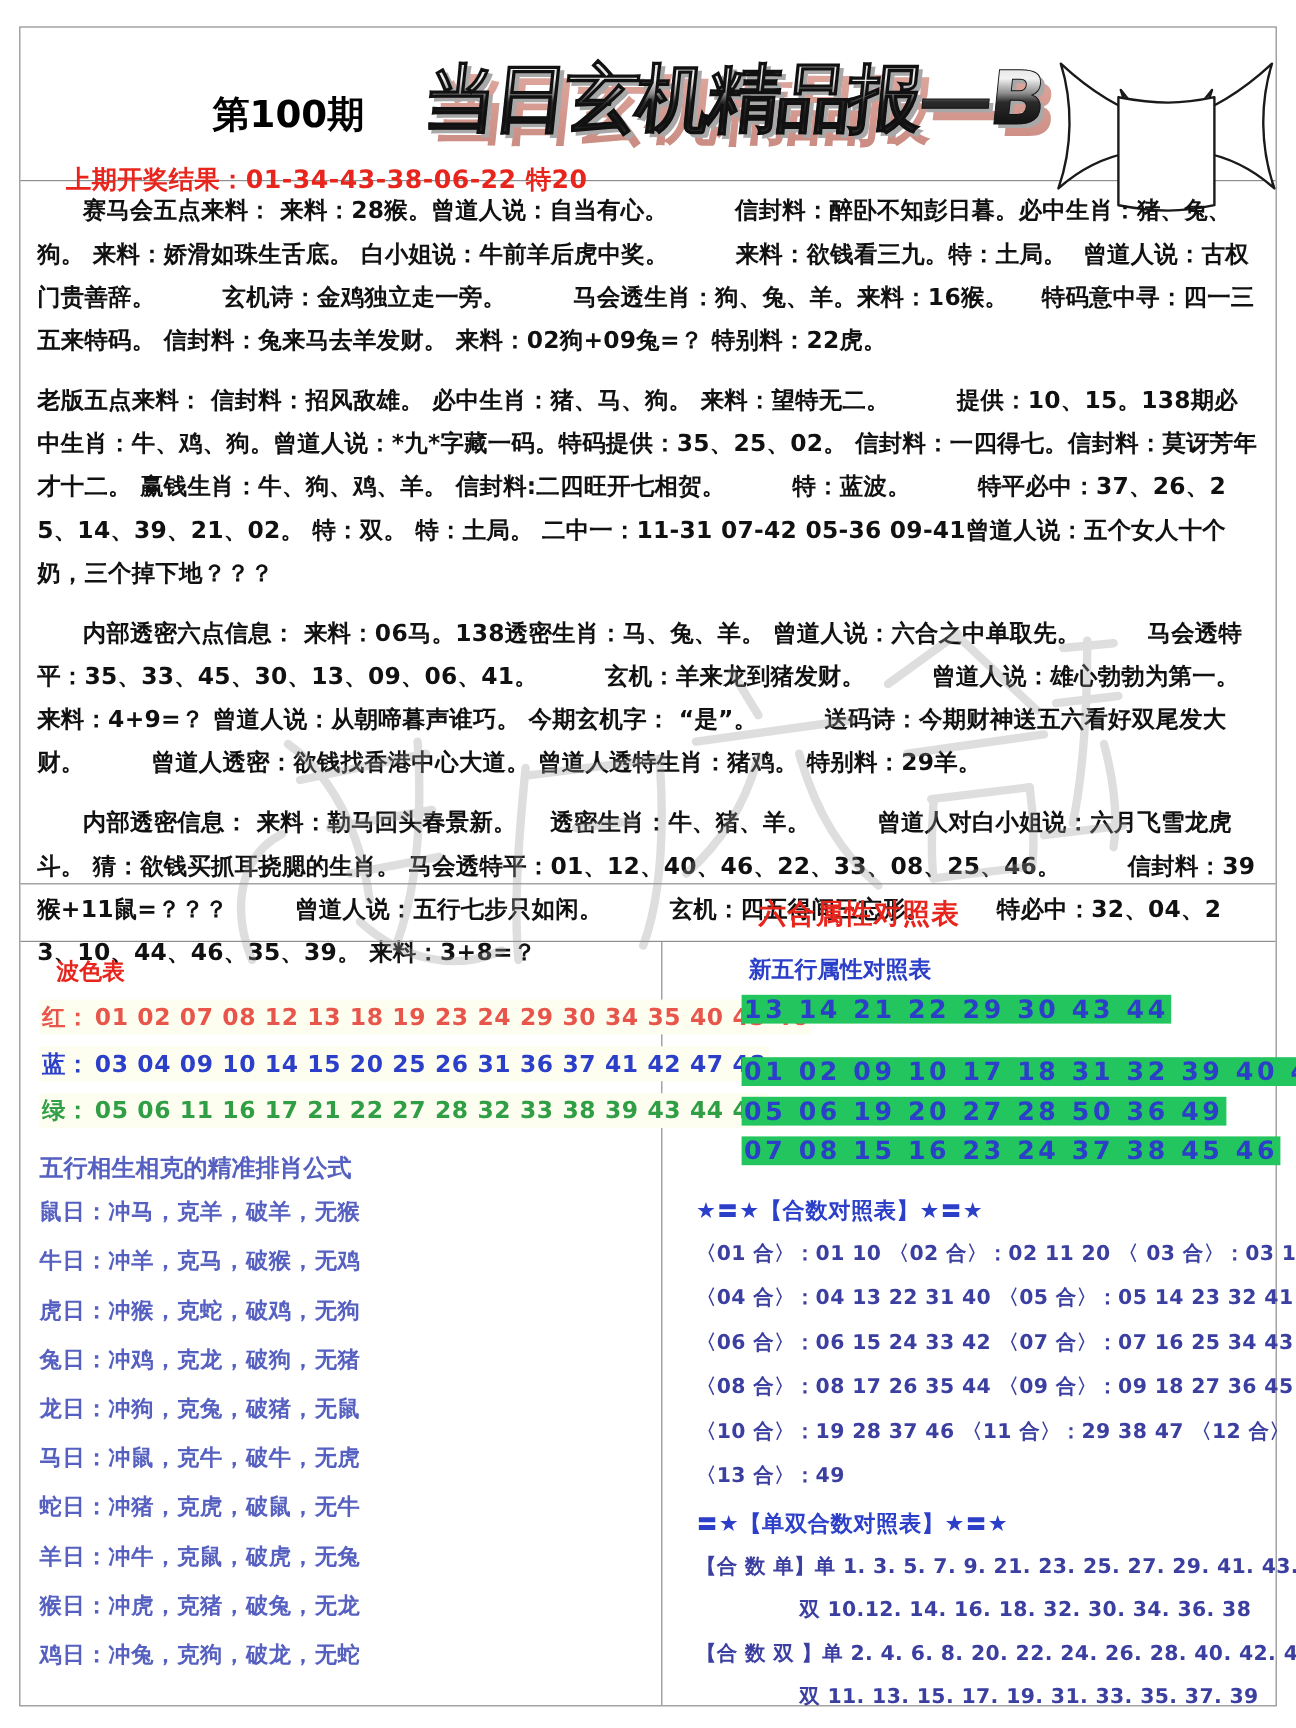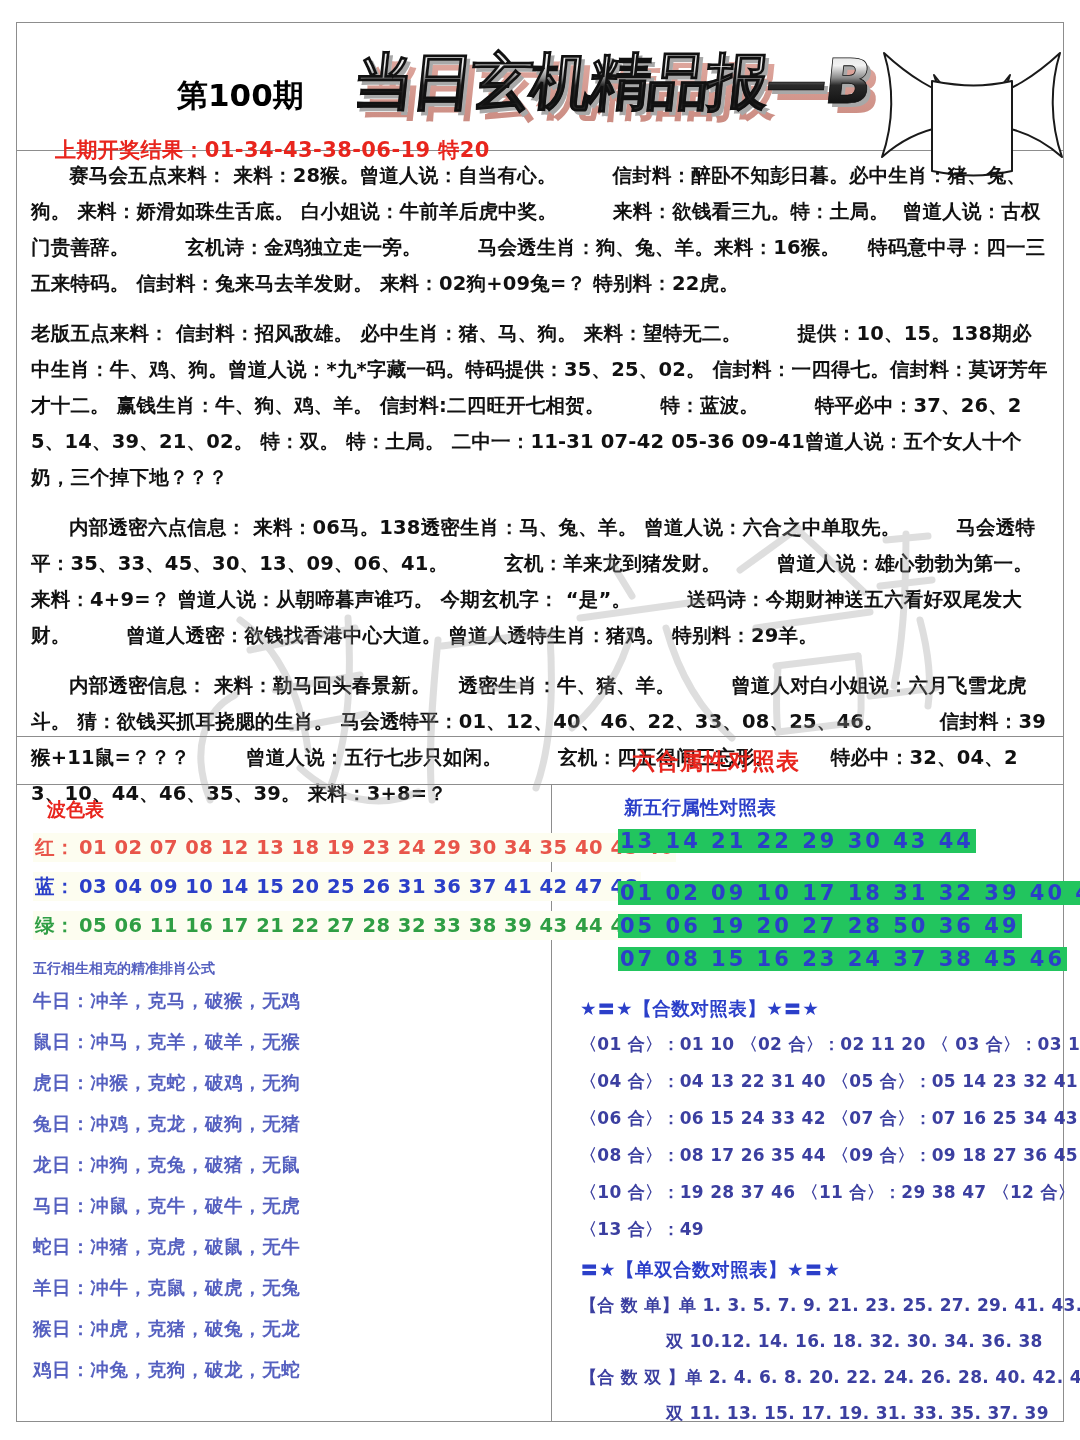--- a/index.html
+++ b/index.html
@@ -134,21 +134,21 @@
     background:#fdfdf0;
     display:inline-block;
     padding:1px 2px;
   }
   .bose-row .lbl{margin-right:4px;}
   .r-red{color:#e8554a;}
   .r-blue{color:#2b3fc9;}
   .r-green{color:#2f9e44;}
 
   .formula-title{
-    font-size:14px;font-weight:bold;color:#5560c0;
+    font-size:20px;font-weight:bold;color:#5560c0;
     margin:10px 0 10px 0;
   }
   .zrow{
     font-size:18.5px;font-weight:bold;color:#5560c0;
     margin:0 0 16px 0;
     letter-spacing:.6px;
     white-space:nowrap;
   }
 
   
@@ -258,21 +258,21 @@
     <svg class="ribbon" viewBox="0 0 200 132" xmlns="http://www.w3.org/2000/svg">
       <g fill="#ffffff" stroke="#1a1a1a" stroke-width="2" stroke-linejoin="round">
         <path d="M12 8 C 40 34 64 46 78 50 L 70 82 C 48 86 28 96 10 112 C 22 78 22 40 12 8 Z"></path>
         <path d="M188 8 C 160 34 136 46 122 50 L 130 82 C 152 86 172 96 190 112 C 178 78 178 40 188 8 Z"></path>
         <path d="M62 30 L 78 50 L 70 54 Z" fill="#d8d8d8"></path>
         <path d="M138 30 L 122 50 L 130 54 Z" fill="#d8d8d8"></path>
         <path d="M60 36 C 92 42 112 42 140 36 L 140 126 C 112 132 92 132 60 126 Z"></path>
       </g>
     </svg>
 
-    <div class="prev-result">上期开奖结果：01-34-43-38-06-19  特20</div>
+    <div class="prev-result">上期开奖结果：01-34-43-38-06-22  特20</div>
   </div>
 
   <div class="bodybox">
     <p class="para">赛马会五点来料： 来料：28猴。曾道人说：自当有心。        信封料：醉卧不知彭日暮。必中生肖：猪、兔、狗。 来料：娇滑如珠生舌底。 白小姐说：牛前羊后虎中奖。        来料：欲钱看三九。特：土局。  曾道人说：古权门贵善辞。        玄机诗：金鸡独立走一旁。        马会透生肖：狗、兔、羊。来料：16猴。    特码意中寻：四一三五来特码。 信封料：兔来马去羊发财。 来料：02狗+09兔=？ 特别料：22虎。</p>
     <p class="para noindent">老版五点来料： 信封料：招风敌雄。 必中生肖：猪、马、狗。 来料：望特无二。        提供：10、15。138期必中生肖：牛、鸡、狗。曾道人说：*九*字藏一码。特码提供：35、25、02。 信封料：一四得七。信封料：莫讶芳年才十二。 赢钱生肖：牛、狗、鸡、羊。 信封料:二四旺开七相贺。        特：蓝波。        特平必中：37、26、25、14、39、21、02。 特：双。 特：土局。 二中一：11-31 07-42 05-36 09-41曾道人说：五个女人十个奶，三个掉下地？？？</p>
     <p class="para">内部透密六点信息： 来料：06马。138透密生肖：马、兔、羊。 曾道人说：六合之中单取先。        马会透特平：35、33、45、30、13、09、06、41。        玄机：羊来龙到猪发财。        曾道人说：雄心勃勃为第一。 来料：4+9=？ 曾道人说：从朝啼暮声谁巧。 今期玄机字： “是”。        送码诗：今期财神送五六看好双尾发大财。        曾道人透密：欲钱找香港中心大道。 曾道人透特生肖：猪鸡。 特别料：29羊。</p>
     <p class="para">内部透密信息： 来料：勒马回头春景新。    透密生肖：牛、猪、羊。        曾道人对白小姐说：六月飞雪龙虎斗。 猜：欲钱买抓耳挠腮的生肖。 马会透特平：01、12、40、46、22、33、08、25、46。        信封料：39猴+11鼠=？？？        曾道人说：五行七步只如闲。        玄机：四五得间三忘形。        特必中：32、04、23、10、44、46、35、39。 来料：3+8=？</p>
   </div>
 
   <div class="lower">
@@ -294,22 +294,22 @@
             <span class="lbl">蓝：</span><span>03 04 09 10 14 15 20 25 26 31 36 37 41 42 47 48</span>
           </div>
           <div class="bose-row r-green">
             <span class="lbl">绿：</span><span>05 06 11 16 17 21 22 27 28 32 33 38 39 43 44 49</span>
           </div>
         </div>
 
         <div class="formula-title">五行相生相克的精准排肖公式</div>
 
         <div>
+          <div class="zrow">鼠日：冲马，克羊，破羊，无猴</div>
           <div class="zrow">牛日：冲羊，克马，破猴，无鸡</div>
-          <div class="zrow">鼠日：冲马，克羊，破羊，无猴</div>
           <div class="zrow">虎日：冲猴，克蛇，破鸡，无狗</div>
           <div class="zrow">兔日：冲鸡，克龙，破狗，无猪</div>
           <div class="zrow">龙日：冲狗，克兔，破猪，无鼠</div>
           <div class="zrow">马日：冲鼠，克牛，破牛，无虎</div>
           <div class="zrow">蛇日：冲猪，克虎，破鼠，无牛</div>
           <div class="zrow">羊日：冲牛，克鼠，破虎，无兔</div>
           <div class="zrow">猴日：冲虎，克猪，破兔，无龙</div>
           <div class="zrow">鸡日：冲兔，克狗，破龙，无蛇</div>
 
         </div>

